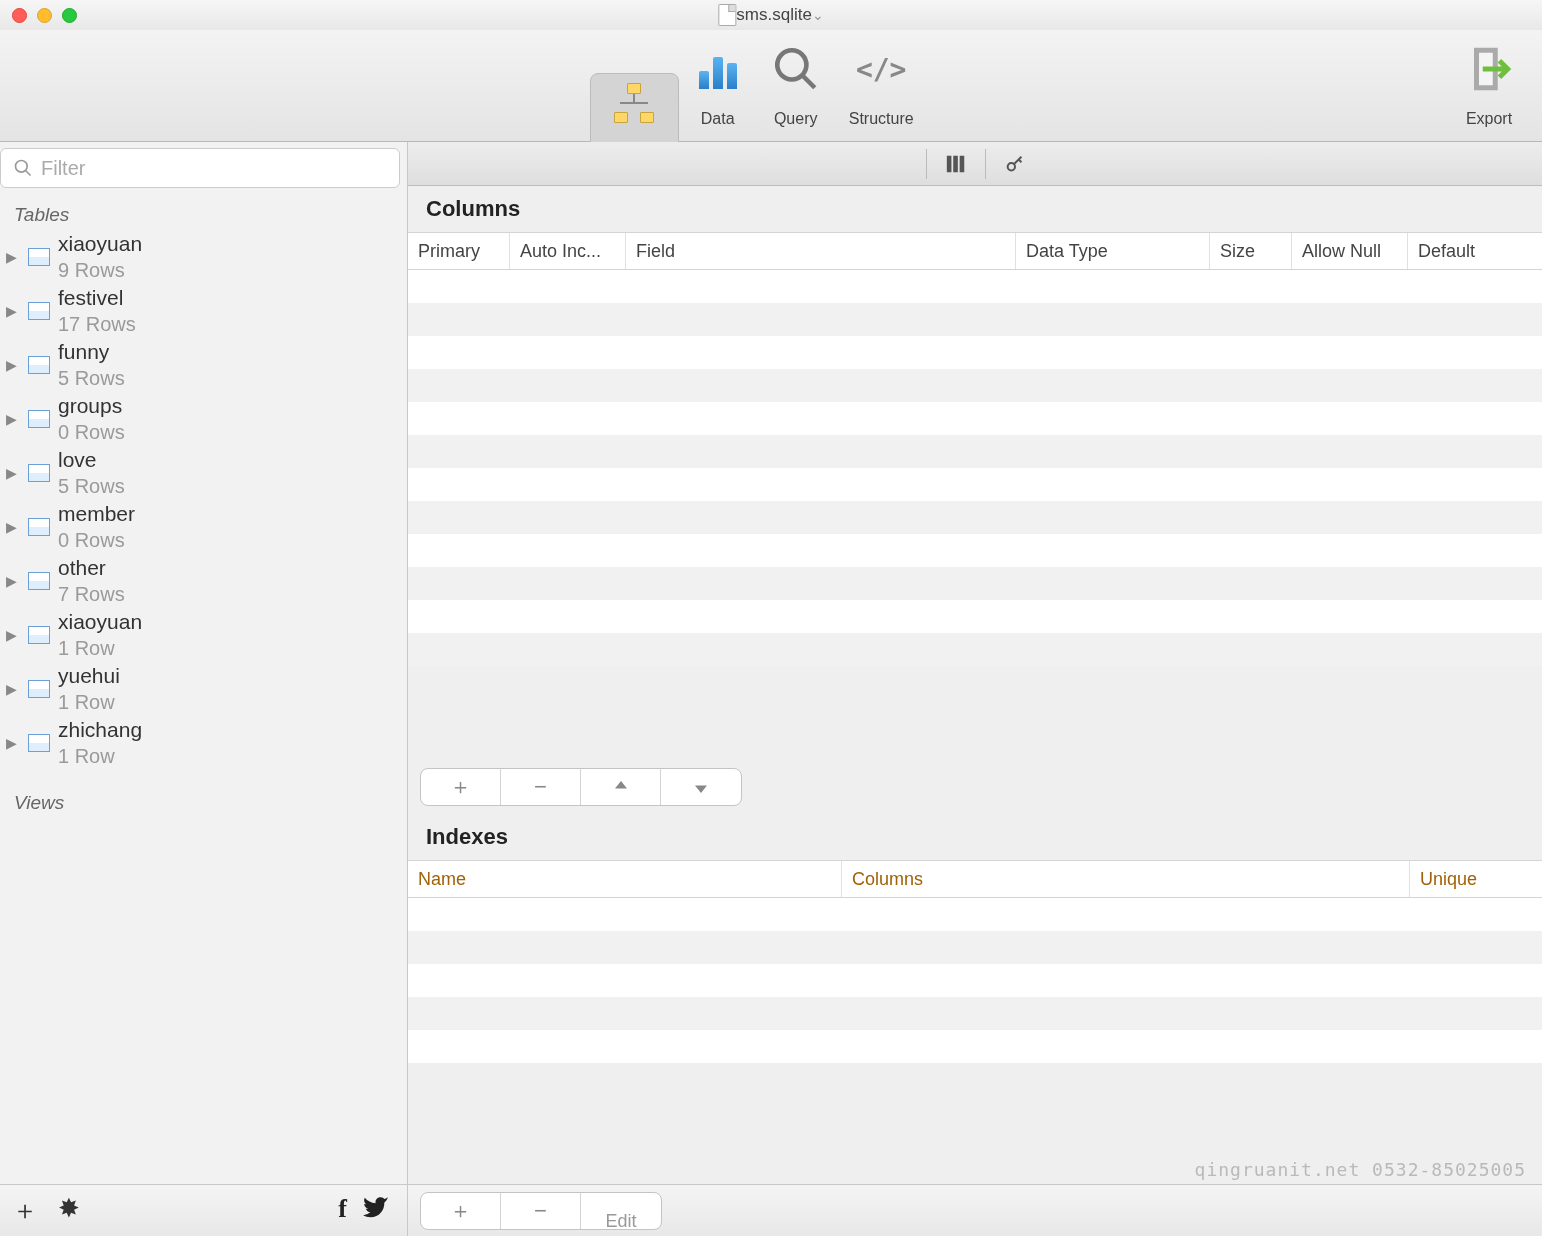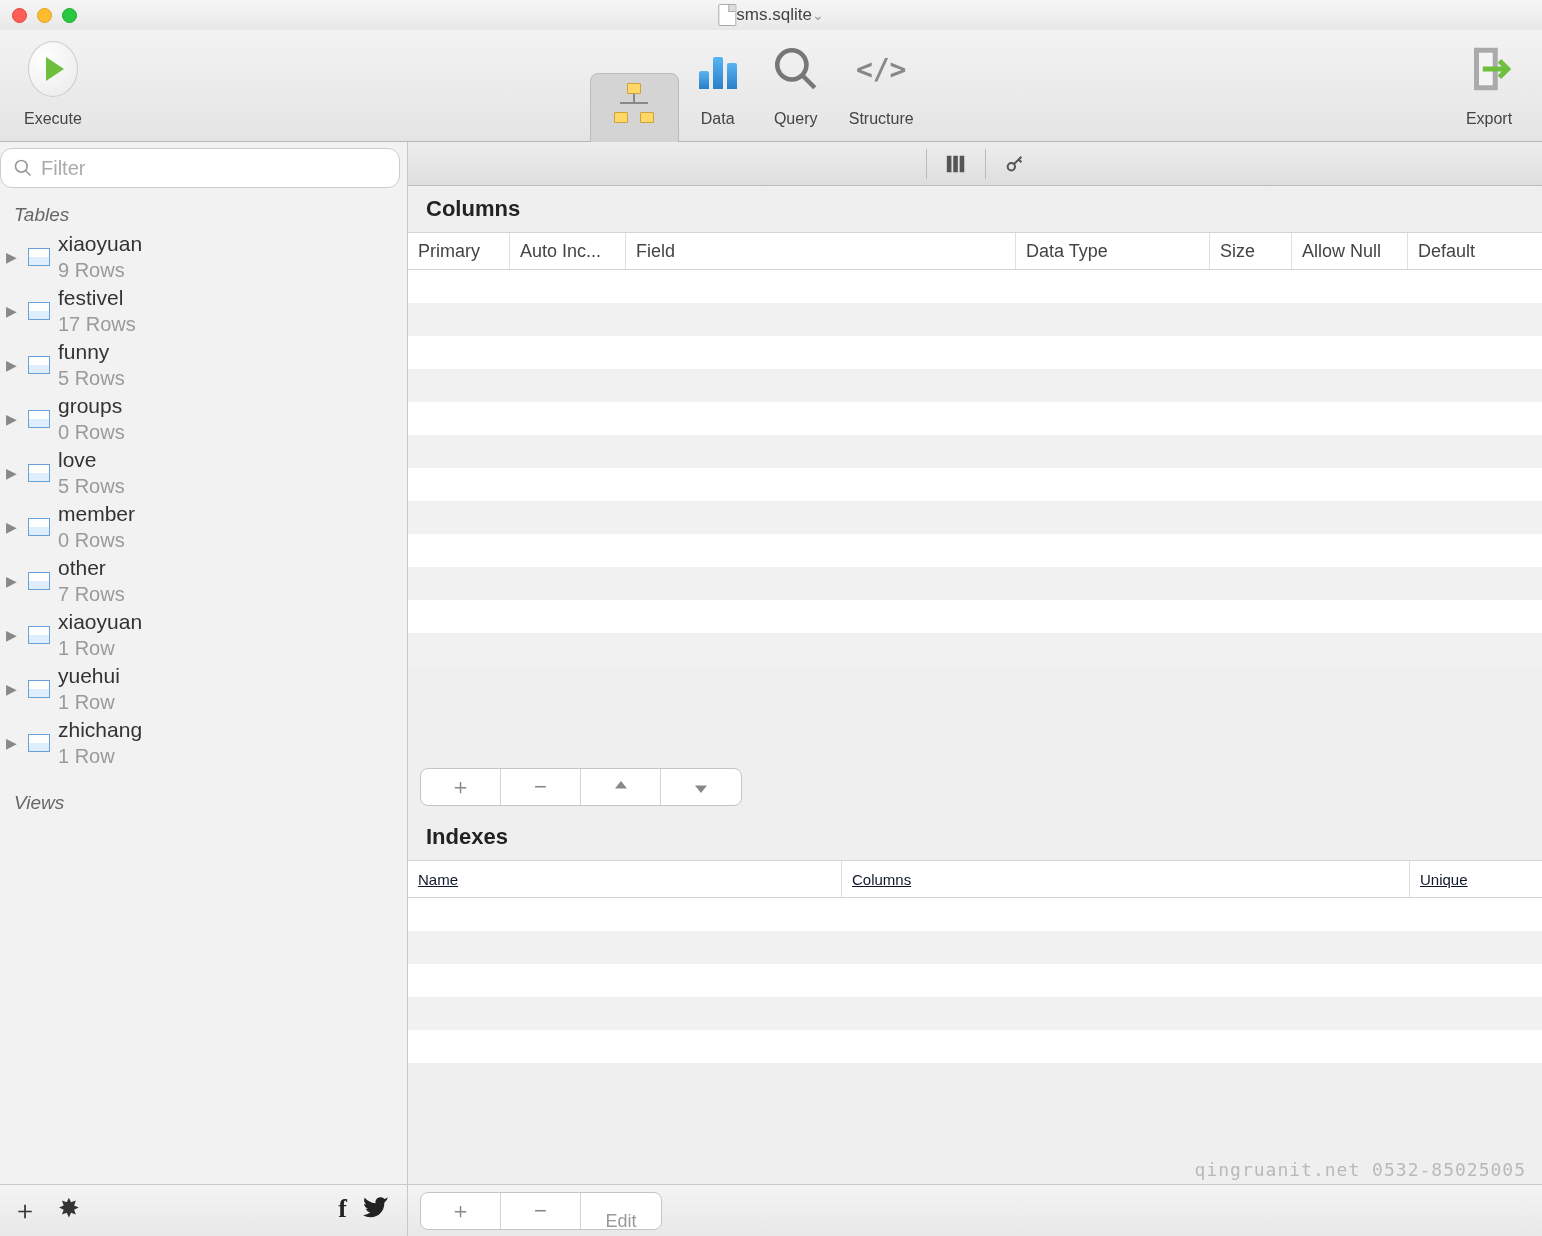--- a/index.html
+++ b/index.html
@@ -44,21 +44,21 @@
 .data-ic span:nth-child(1){height:18px;}
 .data-ic span:nth-child(2){height:32px;}
 .data-ic span:nth-child(3){height:26px;}
 
 .struct-ic{font-family:monospace;font-size:28px;color:#888;font-weight:bold;}
 
 
 .body-area { display:flex; height: calc(1236px - 142px); }
 .sidebar { width: 408px; background:#f2f2f2; border-right:1px solid #c8c8c8; display:flex; flex-direction:column; position:relative;}
 .sidebar-search { padding: 6px 4px 6px 0; }
-.sidebar-search .search-box { background:#fff; border:1px solid #ccc; border-radius:12px; height:40px; display:flex; align-items:center; padding:0 12px; color:#aaa; font-size:20px; gap:8px; width: 400px; }
+.sidebar-search .search-box { background:#fff; border:1px solid #ccc; border-radius:6px; height:40px; display:flex; align-items:center; padding:0 12px; color:#aaa; font-size:20px; gap:8px; width: 400px; }
 .sidebar-search svg{width:20px;height:20px;fill:none;stroke:#999;stroke-width:2;}
 
 .section-label { padding: 10px 14px 4px; color:#666; font-size:19px;font-style:italic; }
 .tables-list { flex:0 0 auto; }
 .table-item { display:flex; align-items:center; gap:8px; padding:2px 6px; cursor:pointer; }
 .table-item .arrow { width:14px; color:#888; font-size:14px;}
 .table-item .tbl-ic { width:22px; height:18px; border:1px solid #6aa0d8; background:linear-gradient(#fff 50%,#dfeefc 50%); display:inline-block;}
 .table-item .meta{ display:flex; flex-direction:column; }
 .table-item .name{ font-size:21px; color:#333;}
 .table-item .rows{ font-size:20px; color:#9a9a9a; margin-top:3px;}
@@ -92,21 +92,21 @@
 .striped-row:nth-child(even){background:#f1f1f1;}
 
 .btn-group{ padding:8px 12px; }
 .seg{display:inline-flex; border:1px solid #c4c4c4; border-radius:8px; overflow:hidden; background:#fff;}
 .seg > div{width:80px;height:36px;display:flex;align-items:center;justify-content:center;color:#888;font-size:22px;border-right:1px solid #d4d4d4; cursor:pointer;}
 .seg > div:last-child{border-right:none;}
 .seg.small > div{width:80px;}
 .seg .edit-label{font-size:18px;color:#999;margin-top:21px;}
 
 .idx-header{ display:flex; background:#fff; border-top:1px solid #d4d4d4; border-bottom:1px solid #d4d4d4; height:38px; align-items:center;}
-.idx-header > div{ padding:0 10px; font-size:15px; color:#0f172a; border-right:1px solid #e0e0e0; height:100%; display:flex; align-items:center;text-decoration:underline;}
+.idx-header > div{ padding:0 10px; font-size:18px; color:#a16207; border-right:1px solid #e0e0e0; height:100%; display:flex; align-items:center;}
 .idx-header > div:last-child{border-right:none;}
 .w-idx-name{width:434px;}
 .w-idx-cols{width:568px;}
 .w-idx-uniq{flex:1;}
 
 .main-bottom{position:absolute; bottom:0; left:0; right:0; height:52px; background:linear-gradient(#f4f4f4,#e8e8e8); border-top:1px solid #c8c8c8; display:flex; align-items:center; padding:0 12px;}
 .watermark{position:absolute; bottom:56px; right:16px; color:#b9b9b9; font-family:monospace; font-size:18px; letter-spacing:1px;}
 
 .cols-area{ height:490px; overflow:hidden;}
 </style>
@@ -120,28 +120,20 @@
     <span class="tl-max"></span>
   </div>
   <div class="title-center">
     <span class="file-icon"></span>
     <span>sms.sqlite</span>
     <span style="color:#999;font-size:14px;">⌄</span>
   </div>
 </div>
 
 <div class="toolbar">
-  <div class="toolbar-left">
-    <div class="tool-btn">
-      <div class="ic">
-          <div class="play-ic"></div>
-        </div>
-      <span>Execute</span>
-    </div>
-  </div>
   <div class="toolbar-main">
     <div class="tool-btn active">
       <div class="ic">
           <div class="schema-ic">
             <span></span>
             <span></span>
             <span></span>
           </div>
         </div>
       <span>Schema</span>

